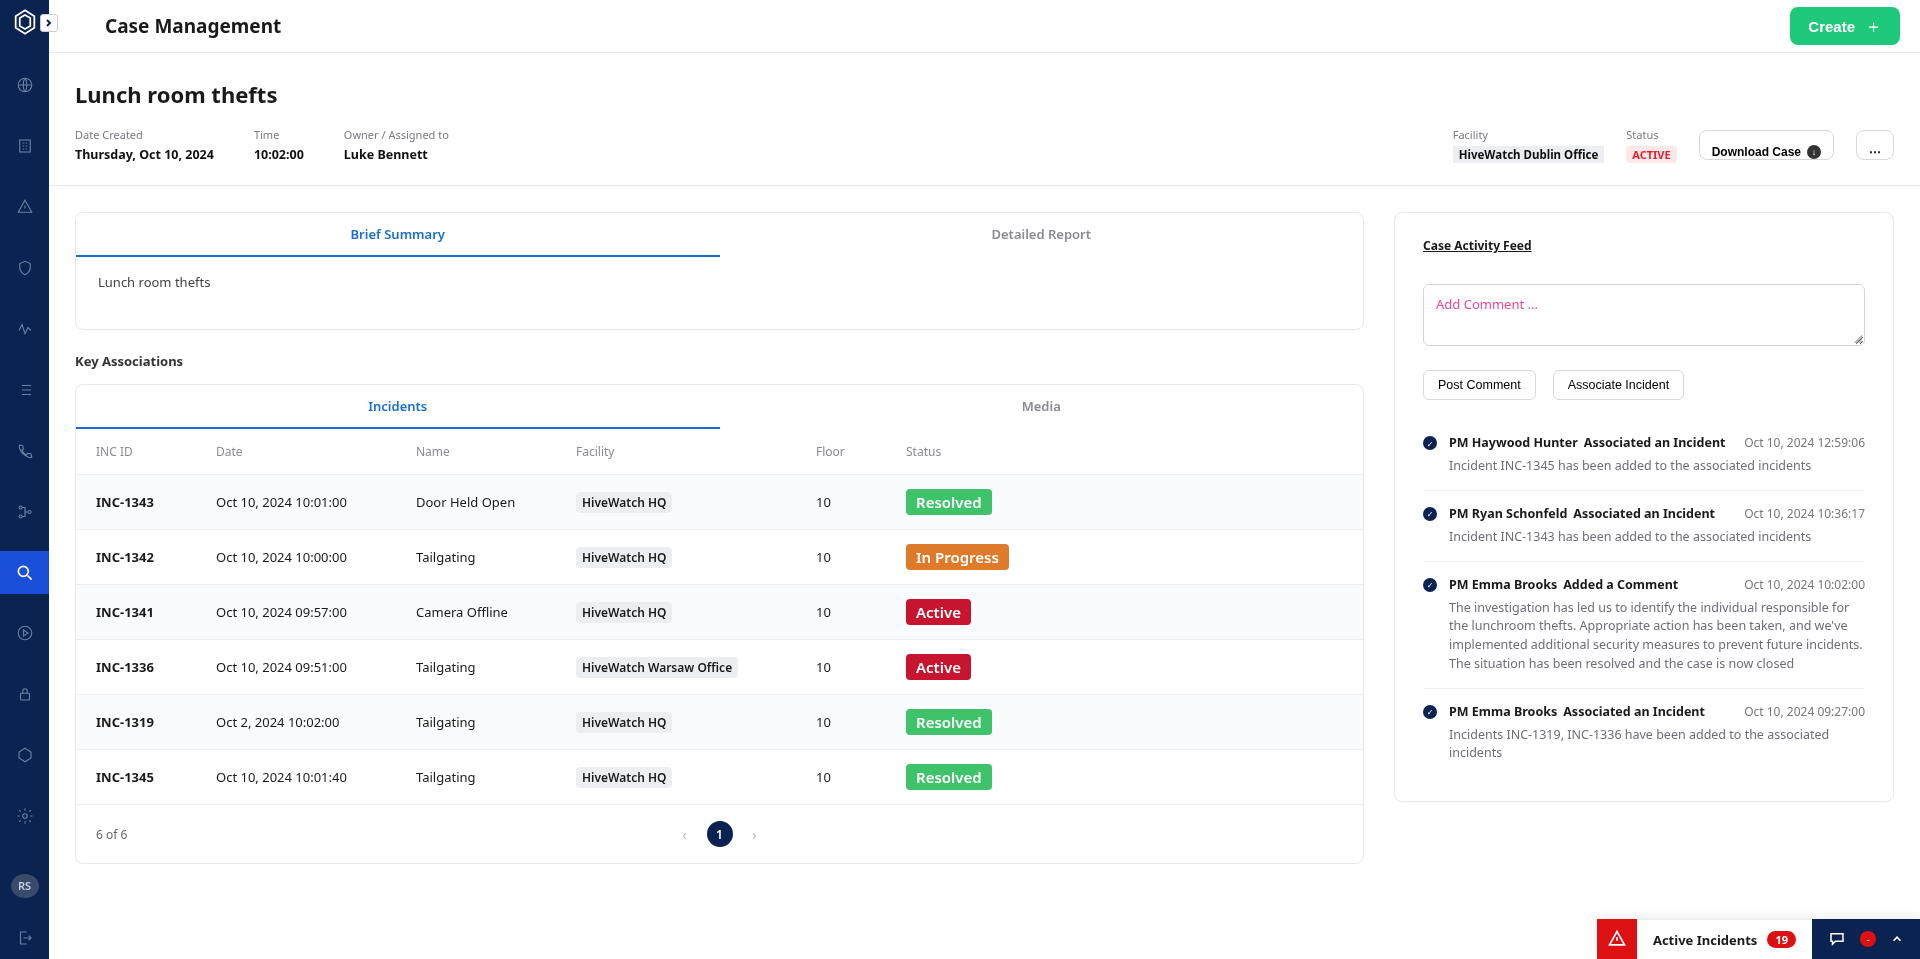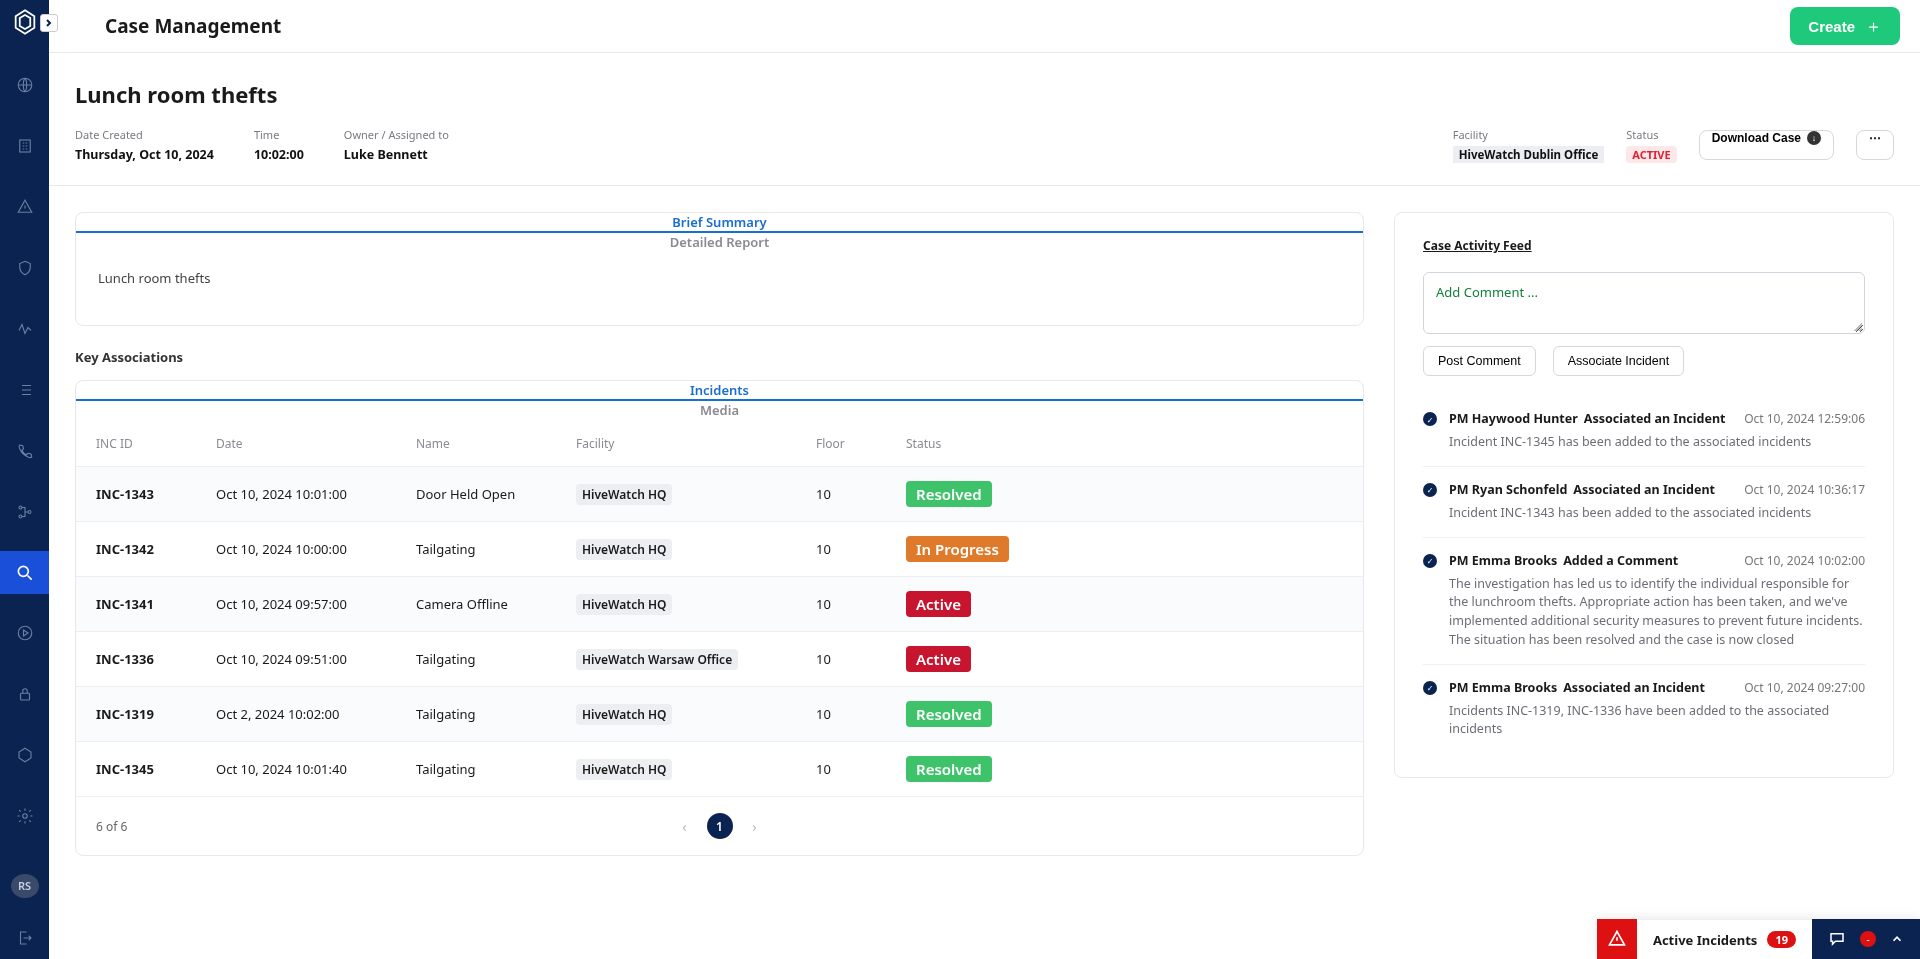--- a/index.html
+++ b/index.html
@@ -25,30 +25,30 @@
 
   .content { flex: 1; overflow-y: auto; padding: 26px 26px 0 26px; }
 
   .case-title { font-size: 22px; font-weight: 700; margin-bottom: 18px; }
   .meta-row { display: flex; align-items: flex-start; gap: 40px; margin-bottom: 22px; font-size: 12px; }
   .meta-item .label { color: #7a7a82; font-size: 11px; margin-bottom: 4px; }
   .meta-item .value { font-weight: 700; color: #111; font-size: 12.5px; }
   .meta-right { margin-left: auto; display: flex; align-items: center; gap: 22px; }
   .chip-facility { background: #eceef1; color: #111; border-radius: 0; padding: 1px 6px; font-weight: 700; font-size: 11.5px; display: inline-block; }
   .chip-active { background: #fce8e8; color: #d23; border-radius: 4px; padding: 1px 6px; font-weight: 700; font-size: 11px; display: inline-block; }
-  .btn-outline { background: #fff; border: 1px solid #d7d7de; border-radius: 8px; height: 30px; padding: 0 12px; font-size: 12px; font-weight: 600; display: flex; align-items: flex-start; gap: 6px; cursor: pointer; }
+  .btn-outline { background: #fff; border: 1px solid #d7d7de; border-radius: 8px; height: 30px; padding: 0 12px; font-size: 12px; font-weight: 600; display: flex; align-items: flex-end; gap: 6px; cursor: pointer; }
   .btn-icon-only { width: 38px; justify-content: center; }
   .dl-icon { width: 14px; height: 14px; background: #333; border-radius: 50%; display: inline-flex; align-items: center; justify-content: center; color: #fff; font-size: 9px; }
 
   .divider { height: 1px; background: #e8e8ec; margin: 0 -26px 26px; }
 
   .two-col { display: grid; grid-template-columns: 1fr 500px; gap: 30px; align-items: start; }
 
   .panel { border: 1px solid #e8e8ec; border-radius: 8px; background: #fff; overflow: hidden; }
-  .tabs-row { display: flex; flex-direction: column; }
+  .tabs-row { display: flex; }
   .tab { flex: 1; height: 44px; display: flex; align-items: center; justify-content: center; font-size: 13px; font-weight: 600; color: #8a8a92; cursor: pointer; border-bottom: 2px solid transparent; }
   .tab.active { color: #1a6ecf; border-bottom-color: #1a6ecf; }
   .summary-body { padding: 16px 22px 38px; font-size: 13px; color: #444; }
 
   .section-label { font-size: 13px; font-weight: 700; color: #333; margin: 22px 0 14px; }
 
   .table { width: 100%; }
   .table .thead { display: grid; grid-template-columns: 120px 200px 160px 240px 90px 1fr; padding: 14px 20px; font-size: 12px; color: #8a8a92; }
   .table .trow { display: grid; grid-template-columns: 120px 200px 160px 240px 90px 1fr; padding: 14px 20px; font-size: 13px; border-top: 1px solid #eceef1; align-items: center; }
   .table .trow:nth-child(odd) { background: #fafbfc; }
@@ -61,21 +61,21 @@
 
   .table-footer { display: grid; grid-template-columns: 1fr auto 1fr; align-items: center; padding: 16px 20px; border-top: 1px solid #eceef1; }
   .table-footer .count { font-size: 12px; color: #666; }
   .pager { display: flex; align-items: center; gap: 10px; }
   .pager .pg-btn { width: 24px; height: 24px; display: flex; align-items: center; justify-content: center; color: #bbb; font-size: 14px; cursor: pointer; }
   .pager .pg-num { width: 26px; height: 26px; border-radius: 50%; background: #0a2350; color: #fff; font-size: 12px; font-weight: 600; display: flex; align-items: center; justify-content: center; }
 
   
   .feed-panel { }
   .feed-title { font-size: 12px; font-weight: 700; padding: 24px 28px 18px; text-decoration: underline; }
-  .comment-box { margin: 0 28px; border: 1px solid #d0d4dd; border-radius: 6px; min-height: 62px; padding: 10px 12px; color: #15803d; font-size: 13px; resize: both; overflow: auto; position: relative; }
+  .comment-box { margin: 12px 28px; border: 1px solid #d0d4dd; border-radius: 6px; min-height: 62px; padding: 10px 12px; color: #ec4899; font-size: 13px; resize: both; overflow: auto; position: relative; }
   .comment-box::after { content: ""; position: absolute; right: 2px; bottom: 2px; width: 8px; height: 8px; background: linear-gradient(135deg, transparent 50%, #bbb 50%); }
   .feed-actions { display: flex; gap: 17px; padding: 12px 28px 20px; }
   .btn-small { background: #fff; border: 1px solid #d7d7de; border-radius: 6px; height: 30px; padding: 0 14px; font-size: 12.5px; font-weight: 500; cursor: pointer; }
 
   .feed-list { padding: 0 28px 24px; }
   .feed-item { display: flex; gap: 12px; padding: 14px 0; border-top: 1px solid #f0f0f4; }
   .feed-item:first-child { border-top: none; }
   .feed-icon { width: 14px; height: 14px; border-radius: 50%; background: #0a2350; display: flex; align-items: center; justify-content: center; color: #fff; font-size: 8px; flex-shrink: 0; margin-top: 2px; }
   .feed-body { flex: 1; }
   .feed-head { display: flex; align-items: baseline; gap: 6px; font-size: 12.5px; }

